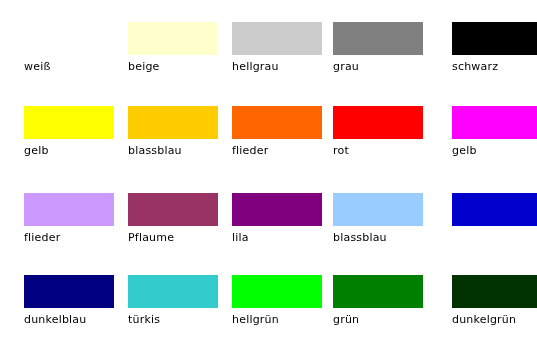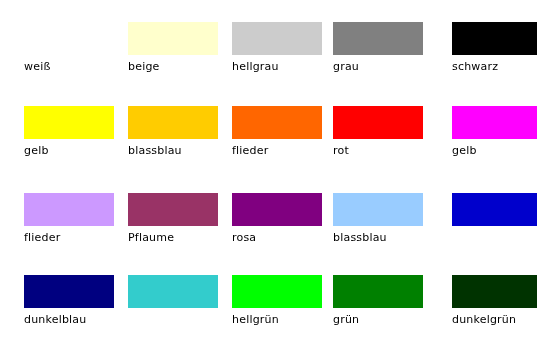--- a/index.html
+++ b/index.html
@@ -94,35 +94,36 @@
     <div class="swatch-cell col-0 row-2">
       <span class="swatch-chip" style="background: rgb(204, 153, 255);"></span>
       <span class="swatch-label">flieder</span>
     </div>
     <div class="swatch-cell col-1 row-2">
       <span class="swatch-chip" style="background: rgb(153, 51, 102);"></span>
       <span class="swatch-label">Pflaume</span>
     </div>
     <div class="swatch-cell col-2 row-2">
       <span class="swatch-chip" style="background: rgb(128, 0, 128);"></span>
-      <span class="swatch-label">rosa</span>
+      <span class="swatch-label">lila</span>
     </div>
     <div class="swatch-cell col-3 row-2">
       <span class="swatch-chip" style="background: rgb(153, 204, 255);"></span>
       <span class="swatch-label">blassblau</span>
     </div>
     <div class="swatch-cell col-4 row-2">
       <span class="swatch-chip" style="background: rgb(0, 0, 204);"></span>
     </div>
     <div class="swatch-cell col-0 row-3">
       <span class="swatch-chip" style="background: rgb(0, 0, 128);"></span>
       <span class="swatch-label">dunkelblau</span>
     </div>
     <div class="swatch-cell col-1 row-3">
       <span class="swatch-chip" style="background: rgb(51, 204, 204);"></span>
+      <span class="swatch-label">türkis</span>
     </div>
     <div class="swatch-cell col-2 row-3">
       <span class="swatch-chip" style="background: rgb(0, 255, 0);"></span>
       <span class="swatch-label">hellgrün</span>
     </div>
     <div class="swatch-cell col-3 row-3">
       <span class="swatch-chip" style="background: rgb(0, 128, 0);"></span>
       <span class="swatch-label">grün</span>
     </div>
     <div class="swatch-cell col-4 row-3">

